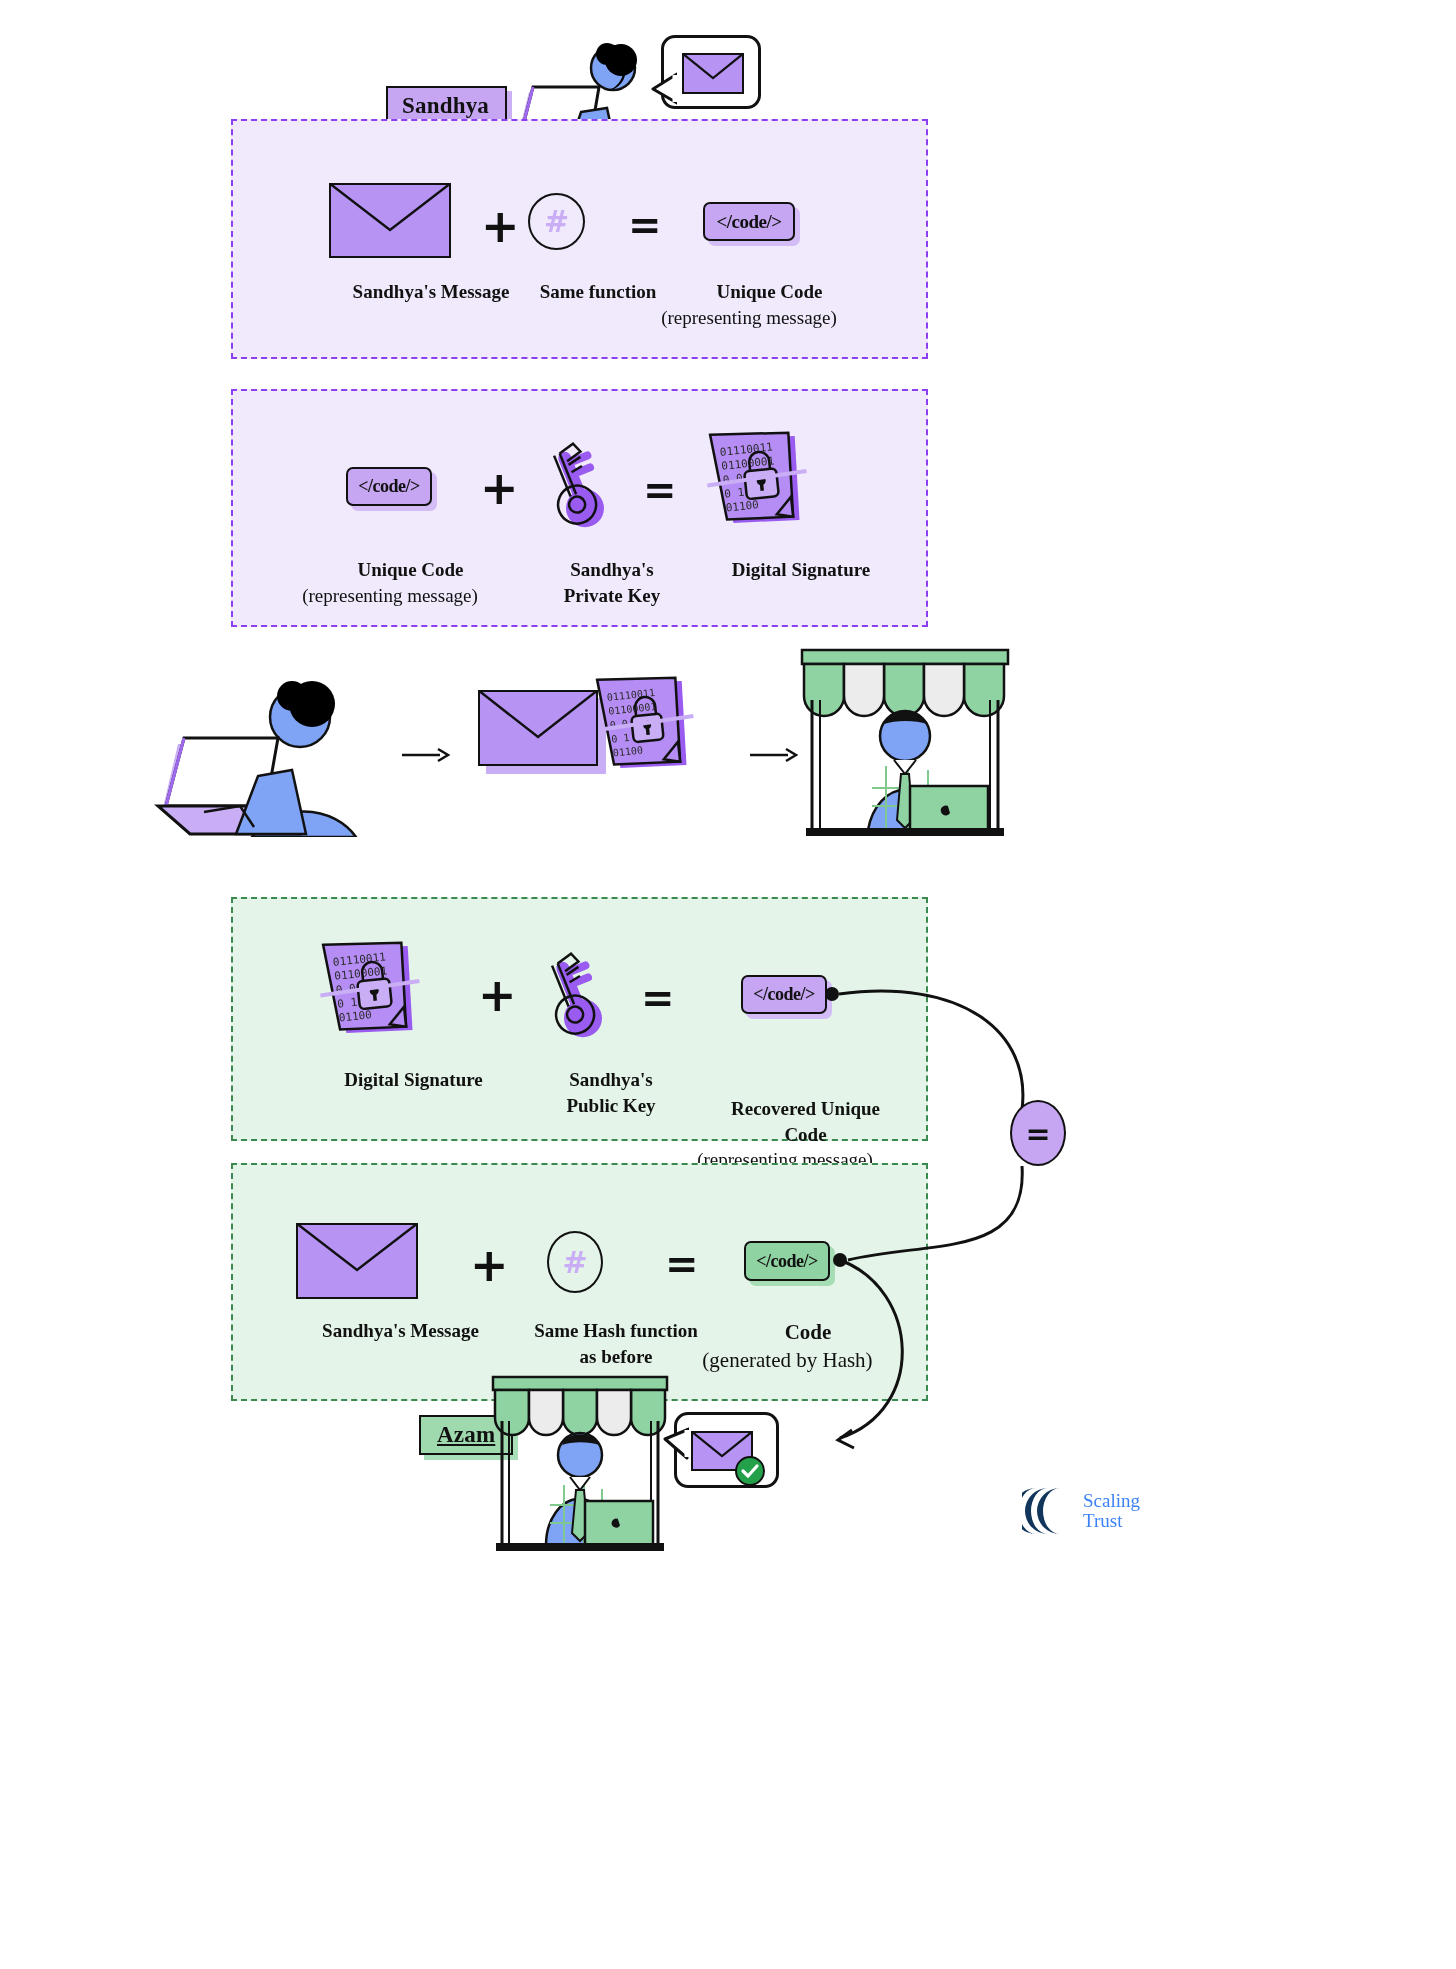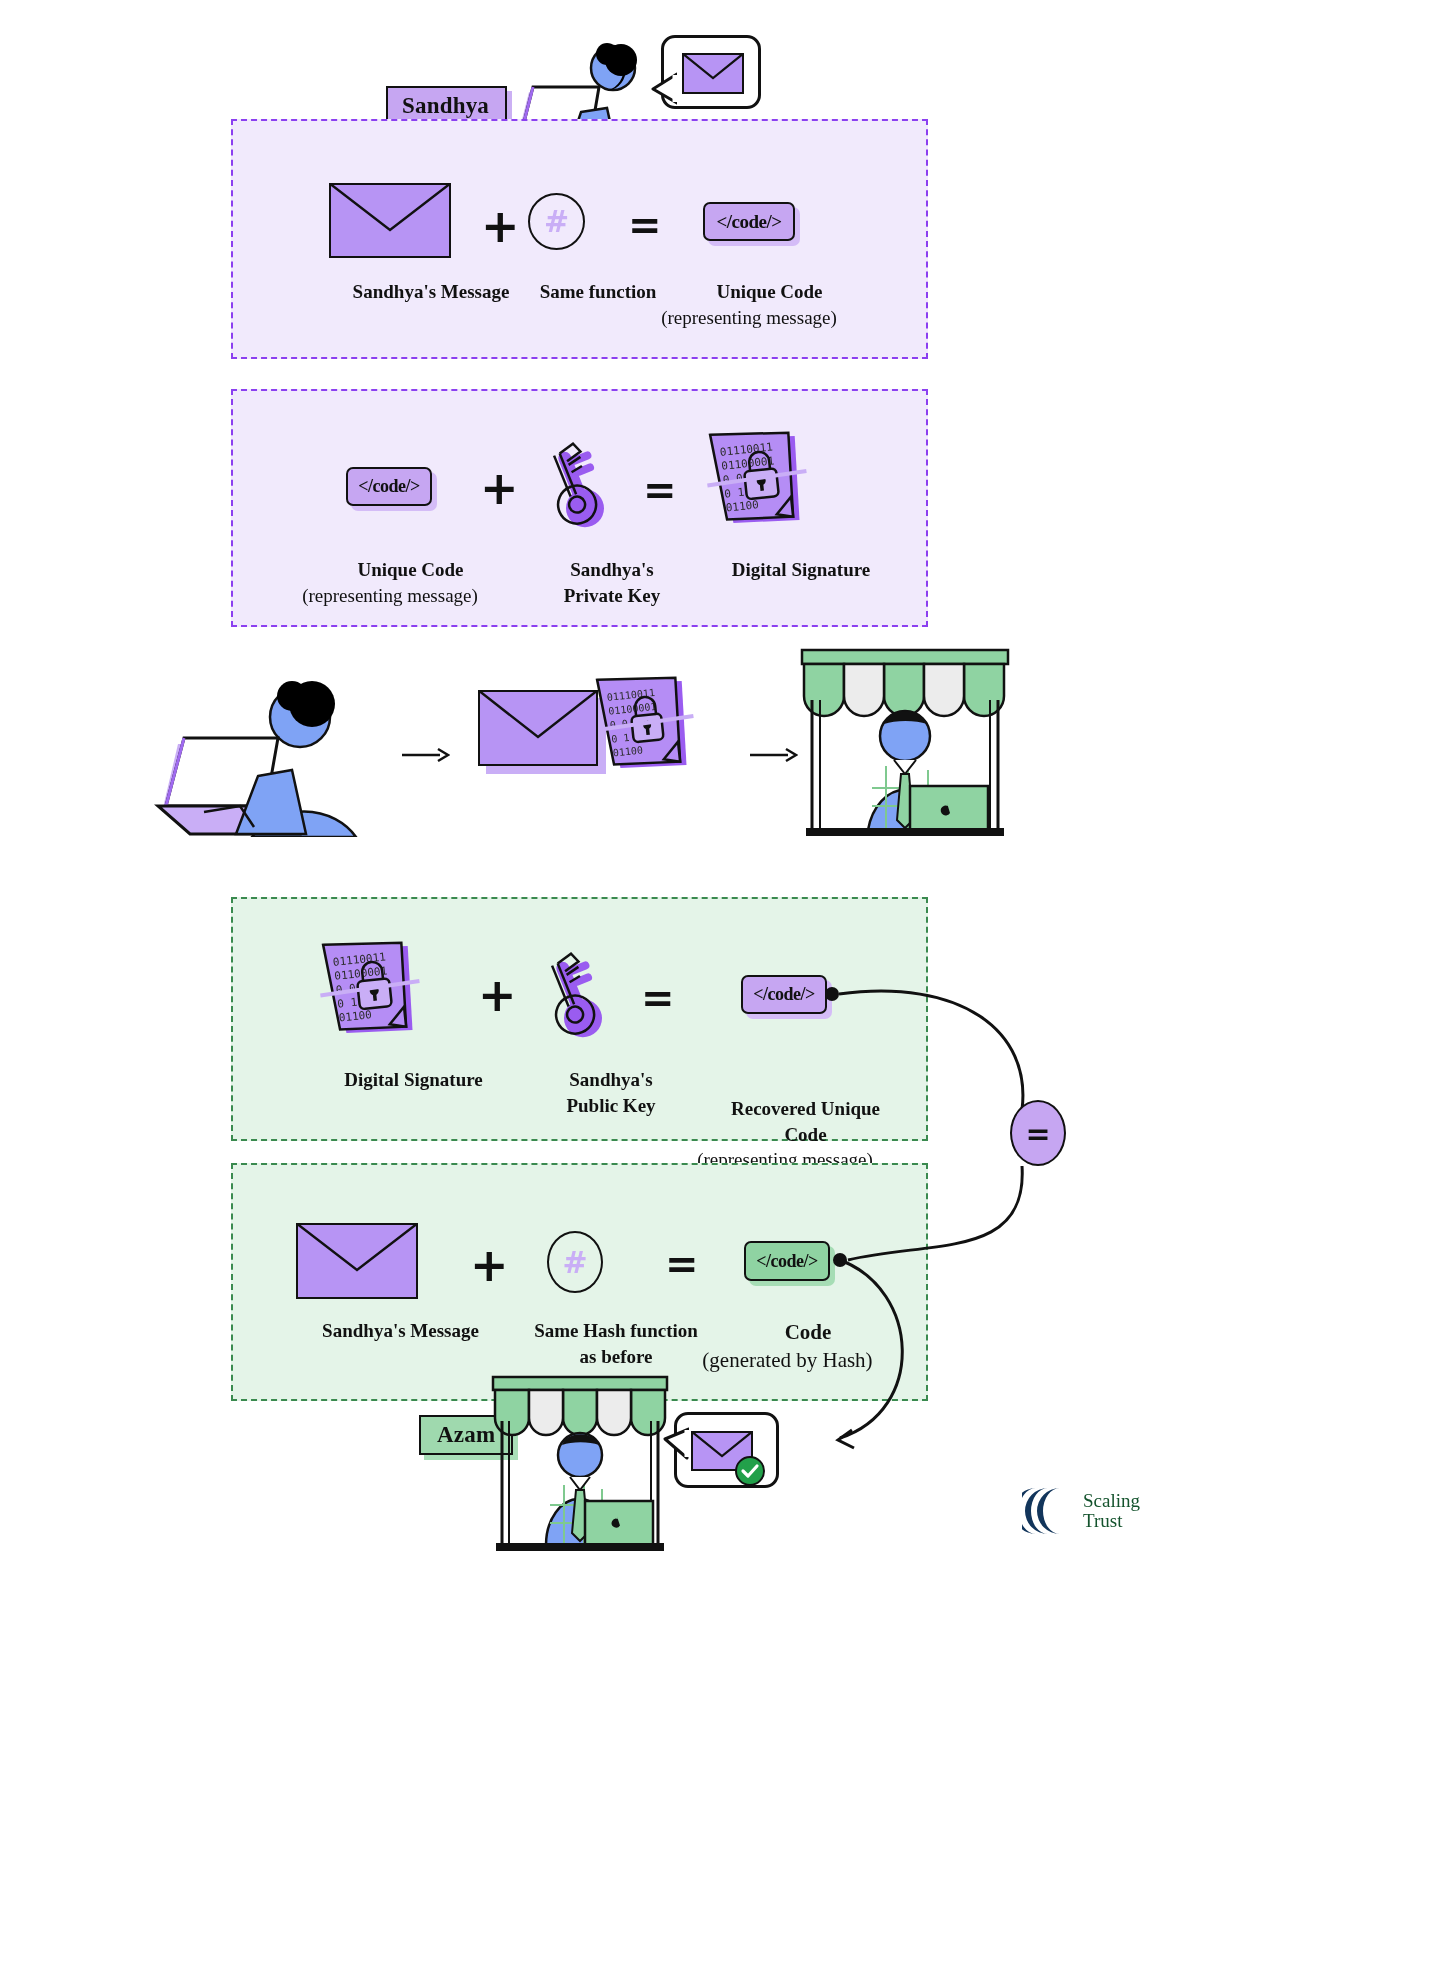--- a/index.html
+++ b/index.html
@@ -115,21 +115,21 @@
     position:absolute; width:56px; height:66px;
     border-radius:50%; background:#c6a6f2; border:2.5px solid #111;
     display:flex; align-items:center; justify-content:center;
     font-family:"DejaVu Sans", sans-serif; font-weight:bold; font-size:30px; color:#111;
   }
 
   
   .logo { position:absolute; display:flex; align-items:center; gap:9px; }
   .logo .mark { width:52px; height:52px; }
   .logo .txt {
-    font-family:"Liberation Serif", serif; color:#14532d;
+    font-family:"Liberation Serif", serif; color:#3b82f6;
     font-size:19px; line-height:1.05;
   }
 
   .arrowline { position:absolute; }
 </style>
 </head>
 <body>
 
 <div class="stage">
 
@@ -441,21 +441,21 @@
     <circle cx="22" cy="34" r="7" fill="#111"></circle>
     <path d="M29 34 C 150 18, 222 70, 212 150" fill="none" stroke="#111" stroke-width="3"></path>
     <path d="M212 206 C 218 300, 120 280, 38 300" fill="none" stroke="#111" stroke-width="3"></path>
     <circle cx="30" cy="300" r="7" fill="#111"></circle>
     <path d="M30 300 C 110 330, 116 450, 30 478" fill="none" stroke="#111" stroke-width="3"></path>
     <path d="M42 470 L28 480 L44 488" fill="none" stroke="#111" stroke-width="3"></path>
   </svg>
 
   <div class="eqnode" style="left:1010px; top:1100px;">=</div>
 
-  <div class="badge badge-green abs" style="left:419px; top:1415px;">Azam</div>
+  <div class="badge badge-green abs" style="left:419px; top:1415px;text-decoration:underline;">Azam</div>
 
   <div class="shop" style="left:490px; top:1375px; width:180px; height:182px;">
     <svg viewBox="0 0 180 182" width="180" height="182">
       <rect x="3" y="2" width="174" height="13" fill="#8fd3a2" stroke="#111" stroke-width="2.5"></rect>
       <g fill="#8fd3a2" stroke="#111" stroke-width="2.5">
         <path d="M5 15 h34 v28 a17 17 0 0 1 -34 0z"></path>
         <path d="M73 15 h34 v28 a17 17 0 0 1 -34 0z"></path>
         <path d="M141 15 h34 v28 a17 17 0 0 1 -34 0z"></path>
       </g>
       <g fill="#ececec" stroke="#111" stroke-width="2.5">

